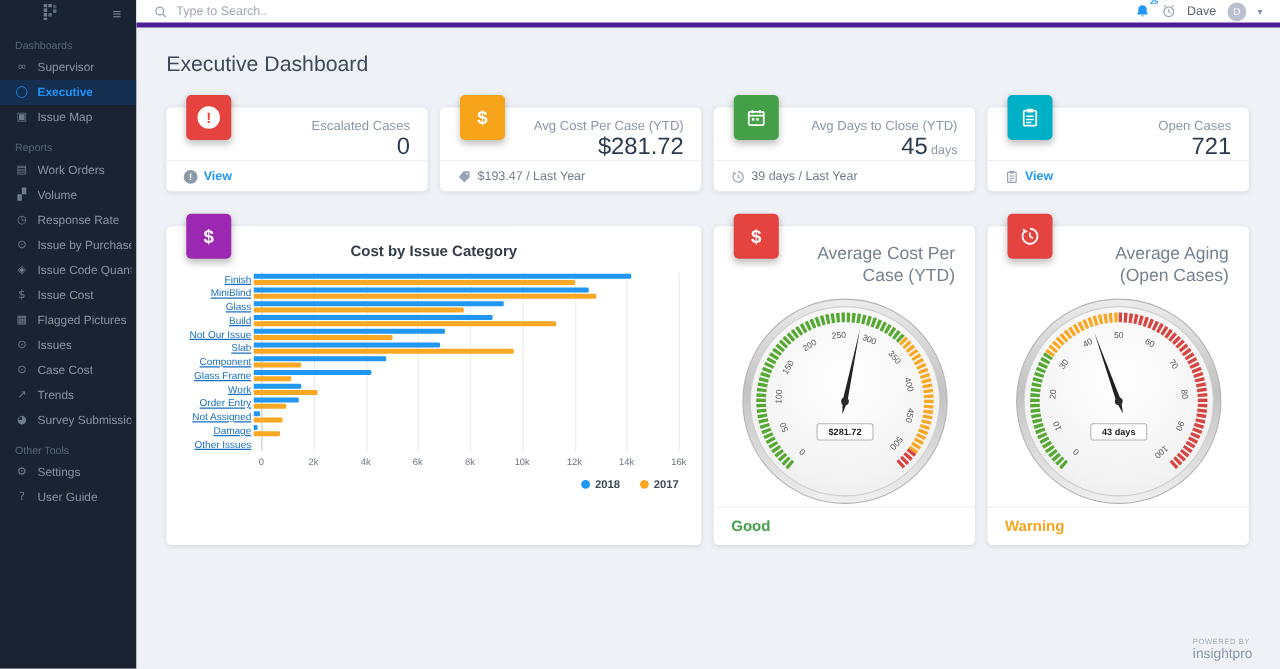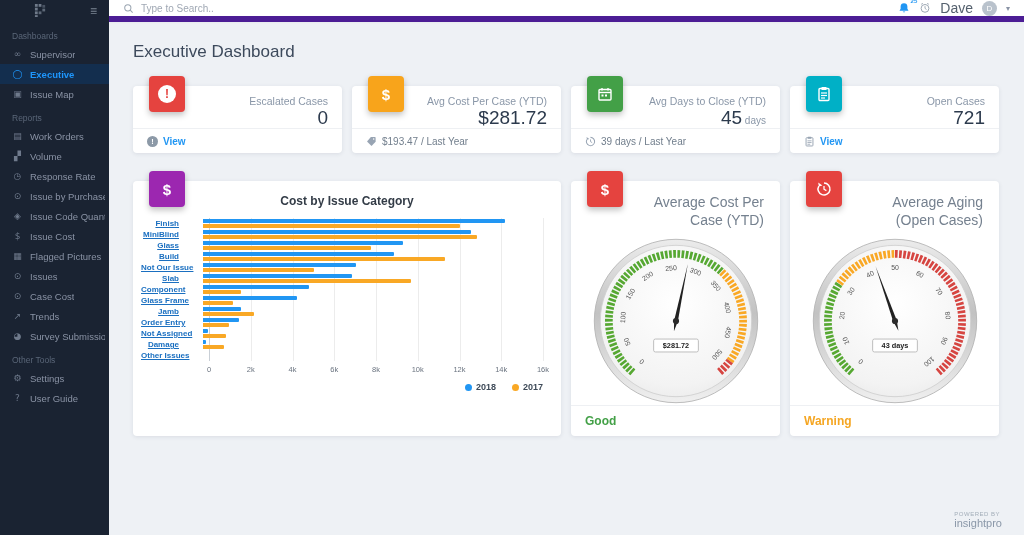--- a/index.html
+++ b/index.html
@@ -12,29 +12,29 @@
   .hamburger{color:#7d8795;font-size:12px;line-height:1;cursor:pointer;}
   .section-label{font-size:8.5px;color:#5a6678;padding:9px 12px 3px;white-space:nowrap;}
   .nav-item{display:flex;align-items:center;gap:7px;padding:0 4px 0 12px;height:20px;color:#8a93a5;cursor:pointer;white-space:nowrap;overflow:hidden;}
   .nav-item .glyph{width:11px;text-align:center;font-size:9px;color:#6f7a8c;flex-shrink:0;font-family:"DejaVu Sans","Liberation Sans",sans-serif;}
   .nav-item .nav-label{font-size:9.5px;overflow:hidden;text-overflow:clip;}
   .nav-item.active{background:#132e4e;color:#1e96fc;font-weight:bold;}
   .nav-item.active .glyph{color:#1e96fc;}
 
   
   .main{flex:1;display:flex;flex-direction:column;position:relative;overflow:hidden;}
-  .topbar{height:22px;background:#fff;border-bottom:6px solid #4c1d95;display:flex;align-items:center;padding:0 14px;flex-shrink:0;box-shadow:0 1px 2px rgba(0,0,0,.03);}
+  .topbar{height:22px;background:#fff;border-bottom:4px solid #4c1d95;display:flex;align-items:center;padding:0 14px;flex-shrink:0;box-shadow:0 1px 2px rgba(0,0,0,.03);}
   .search{display:flex;align-items:center;gap:7px;flex:1;}
   .search input{border:none;outline:none;font-size:10px;color:#55616e;width:320px;background:transparent;font-family:"Liberation Sans",sans-serif;}
   .search input::placeholder{color:#a0a8b4;}
   .topbar-right{display:flex;align-items:center;gap:9px;}
   .bell-wrap{position:relative;cursor:pointer;display:flex;}
   .bell-badge{position:absolute;top:-4px;right:-7px;font-size:6px;color:#2196f3;font-weight:bold;}
   .icon-btn{cursor:pointer;display:flex;align-items:center;}
-  .user-name{font-size:14px;color:#55616e;cursor:pointer;}
+  .user-name{font-size:10px;color:#55616e;cursor:pointer;}
   .avatar{width:15px;height:15px;border-radius:50%;background:#b9c2cc;color:#fff;font-size:8px;display:flex;align-items:center;justify-content:center;cursor:pointer;}
   .caret{color:#8a93a5;font-size:8px;cursor:pointer;}
 
   .content{padding:20px 25px 0 24px;flex:1;overflow:hidden;}
   h1{font-size:17px;font-weight:500;color:#3d4a5c;}
 
   
   .card{background:#fff;border-radius:4px;box-shadow:0 1px 4px rgba(40,50,80,.10);position:relative;}
   .kpi-grid{display:grid;grid-template-columns:repeat(4,1fr);gap:10px;margin-top:24px;}
   .kpi-card{height:67px;}
@@ -54,21 +54,21 @@
   .chart-card .card-header{padding-left:90px;white-space:nowrap;}
 
   
   .chart-subtitle{text-align:center;font-weight:bold;font-size:12px;color:#333c47;margin-top:13px;}
   .bar-chart{margin:10px 18px 0 8px;}
   .rows-wrap{position:relative;}
   .grid-overlay{position:absolute;left:68px;top:0;bottom:0;right:0;}
   .gridline{position:absolute;top:0;bottom:0;width:1px;background:#ececec;}
   .gridline.axis{background:#c9cfd6;}
   .bar-row{display:flex;align-items:stretch;height:11px;position:relative;z-index:1;}
-  .bar-label{width:62px;flex-shrink:0;text-align:right;font-size:8px;font-weight:bold;color:#1a6fc0;text-decoration:underline;padding-right:24px;line-height:11px;cursor:pointer;white-space:nowrap;}
+  .bar-label{width:62px;flex-shrink:0;text-align:right;font-size:8px;font-weight:normal;color:#1a6fc0;text-decoration:underline;padding-right:2px;line-height:11px;cursor:pointer;white-space:nowrap;}
   .bar-track{flex:1;position:relative;}
   .bar{position:absolute;left:0;height:4px;border-radius:0 1px 1px 0;}
   .bar.s0{top:1px;}
   .bar.s1{top:5.7px;}
   .x-axis{margin-left:68px;position:relative;height:13px;margin-top:3px;}
   .x-axis span{position:absolute;transform:translateX(-50%);font-size:7.5px;color:#6b7480;top:1px;}
   .legend{display:flex;justify-content:flex-end;gap:16px;margin-top:5px;}
   .legend-item{display:flex;align-items:center;gap:4px;cursor:pointer;}
   .legend-dot{width:7px;height:7px;border-radius:50%;}
   .legend-label{font-size:9px;color:#3e4a58;font-weight:bold;}
@@ -351,21 +351,21 @@
                 </span>
               </div>
               <div class="bar-row">
                 <span class="bar-label">Glass Frame</span>
                 <span class="bar-track">
                   <span class="bar s0" style="background: rgb(33, 150, 243); width: 27.5%;"></span>
                   <span class="bar s1" style="background: rgb(249, 168, 37); width: 8.75%;"></span>
                 </span>
               </div>
               <div class="bar-row">
-                <span class="bar-label">Jamb</span>
+                <span class="bar-label">Work</span>
                 <span class="bar-track">
                   <span class="bar s0" style="background: rgb(33, 150, 243); width: 11.25%;"></span>
                   <span class="bar s1" style="background: rgb(249, 168, 37); width: 15%;"></span>
                 </span>
               </div>
               <div class="bar-row">
                 <span class="bar-label">Order Entry</span>
                 <span class="bar-track">
                   <span class="bar s0" style="background: rgb(33, 150, 243); width: 10.625%;"></span>
                   <span class="bar s1" style="background: rgb(249, 168, 37); width: 7.5%;"></span>

